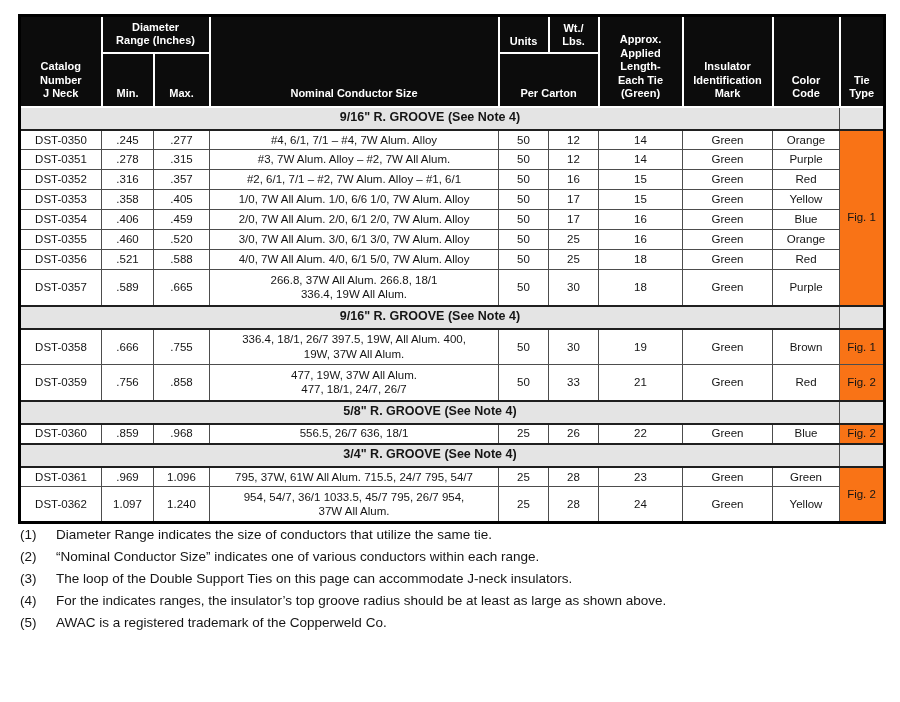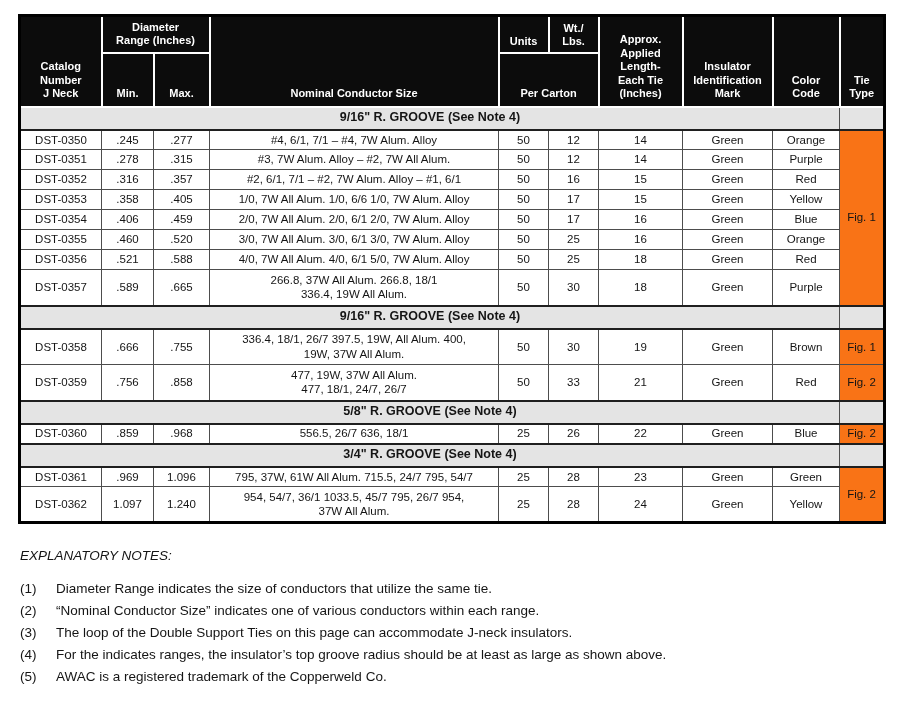--- a/index.html
+++ b/index.html
@@ -65,21 +65,21 @@
         <th class="pre" colspan="2" style="vertical-align:middle;padding-bottom:2px;">Diameter
 Range (Inches)</th>
         <th class="pre" rowspan="2">Nominal Conductor Size</th>
         <th class="pre sub">Units</th>
         <th class="pre sub">Wt./
 Lbs.</th>
         <th class="pre" rowspan="2">Approx.
 Applied
 Length-
 Each Tie
-(Inches)</th>
+(Green)</th>
         <th class="pre" rowspan="2">Insulator
 Identification
 Mark</th>
         <th class="pre" rowspan="2">Color
 Code</th>
         <th class="pre" rowspan="2">Tie
 Type</th>
       </tr>
       <tr class="h-row2">
         <th>Min.</th>
@@ -252,21 +252,20 @@
 37W All Alum.</td>
           <td>25</td>
           <td>28</td>
           <td>24</td>
           <td>Green</td>
           <td>Yellow</td>
         </tr>
       </tbody>
   </table>
 
-  <div class="notes-title">EXPLANATORY NOTES:</div>
   <div class="notes">
       <div class="note-item">
         <span class="note-num">(1)</span>
         <span class="note-text">Diameter Range indicates the size of conductors that utilize the same tie.</span>
       </div>
       <div class="note-item">
         <span class="note-num">(2)</span>
         <span class="note-text">“Nominal Conductor Size” indicates one of various conductors within each range.</span>
       </div>
       <div class="note-item">

